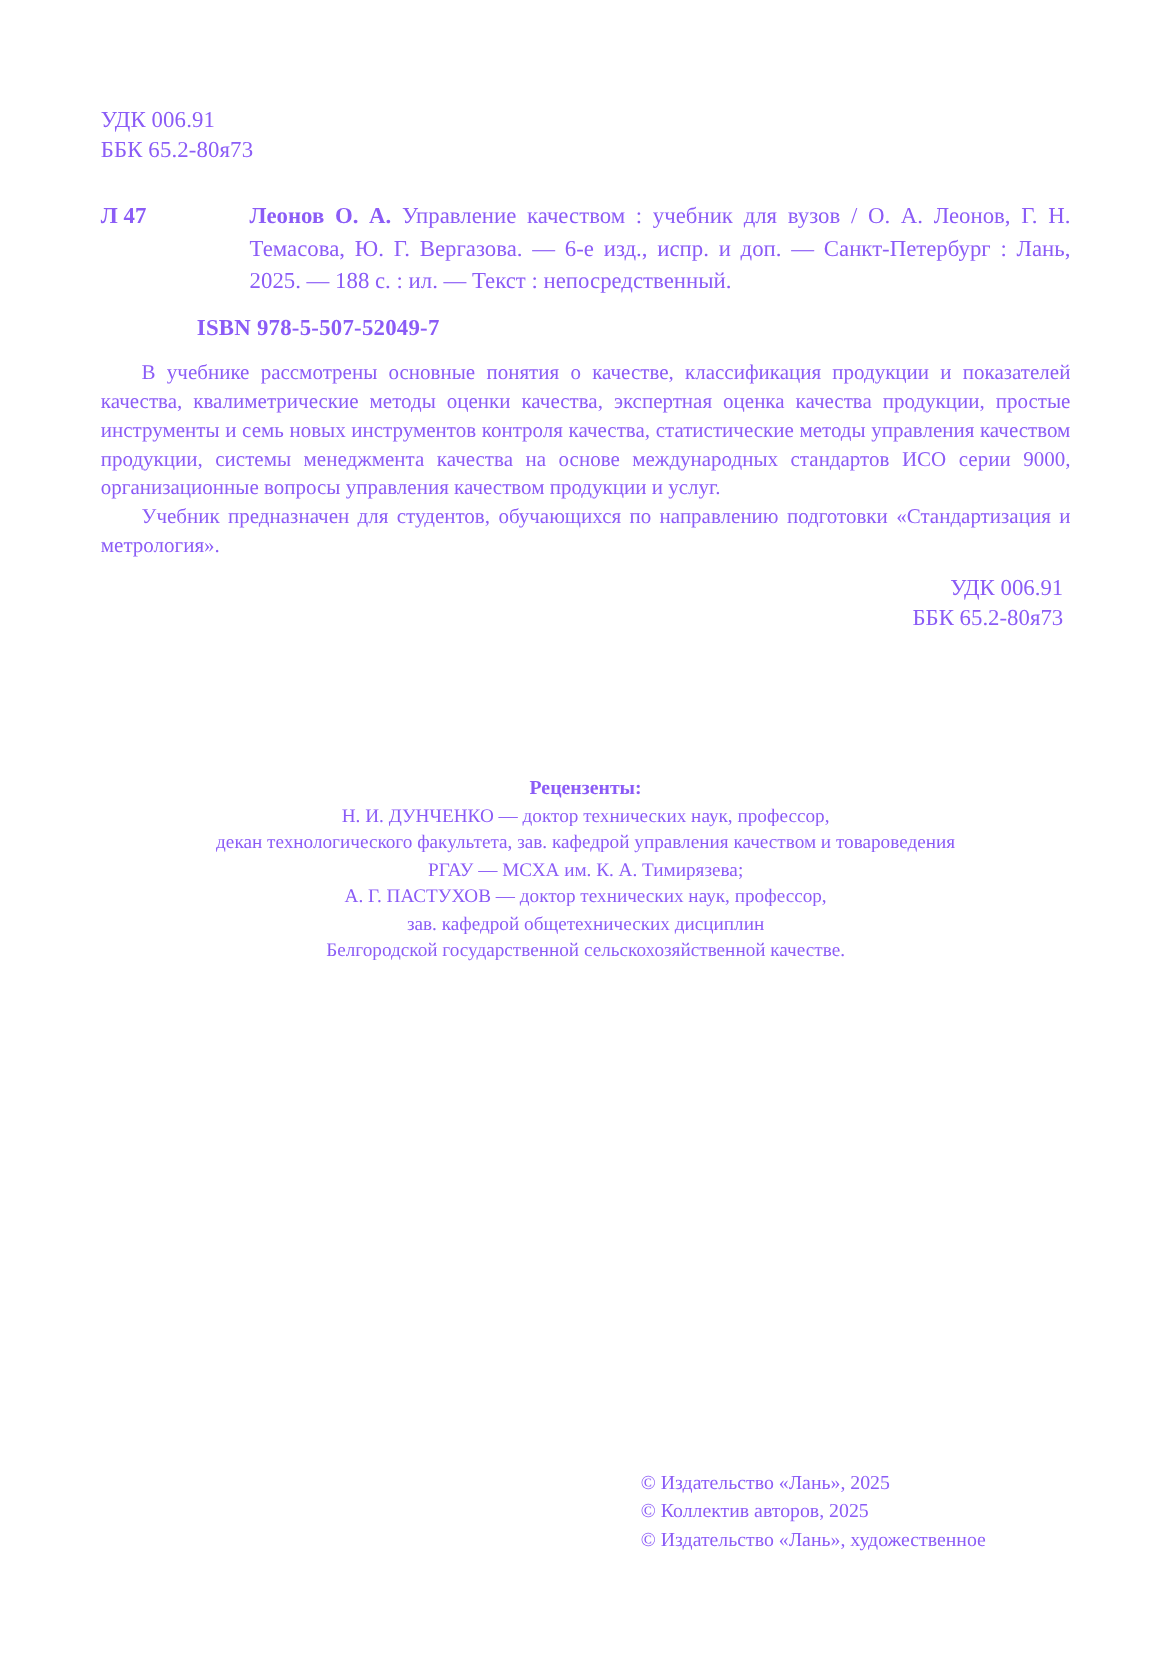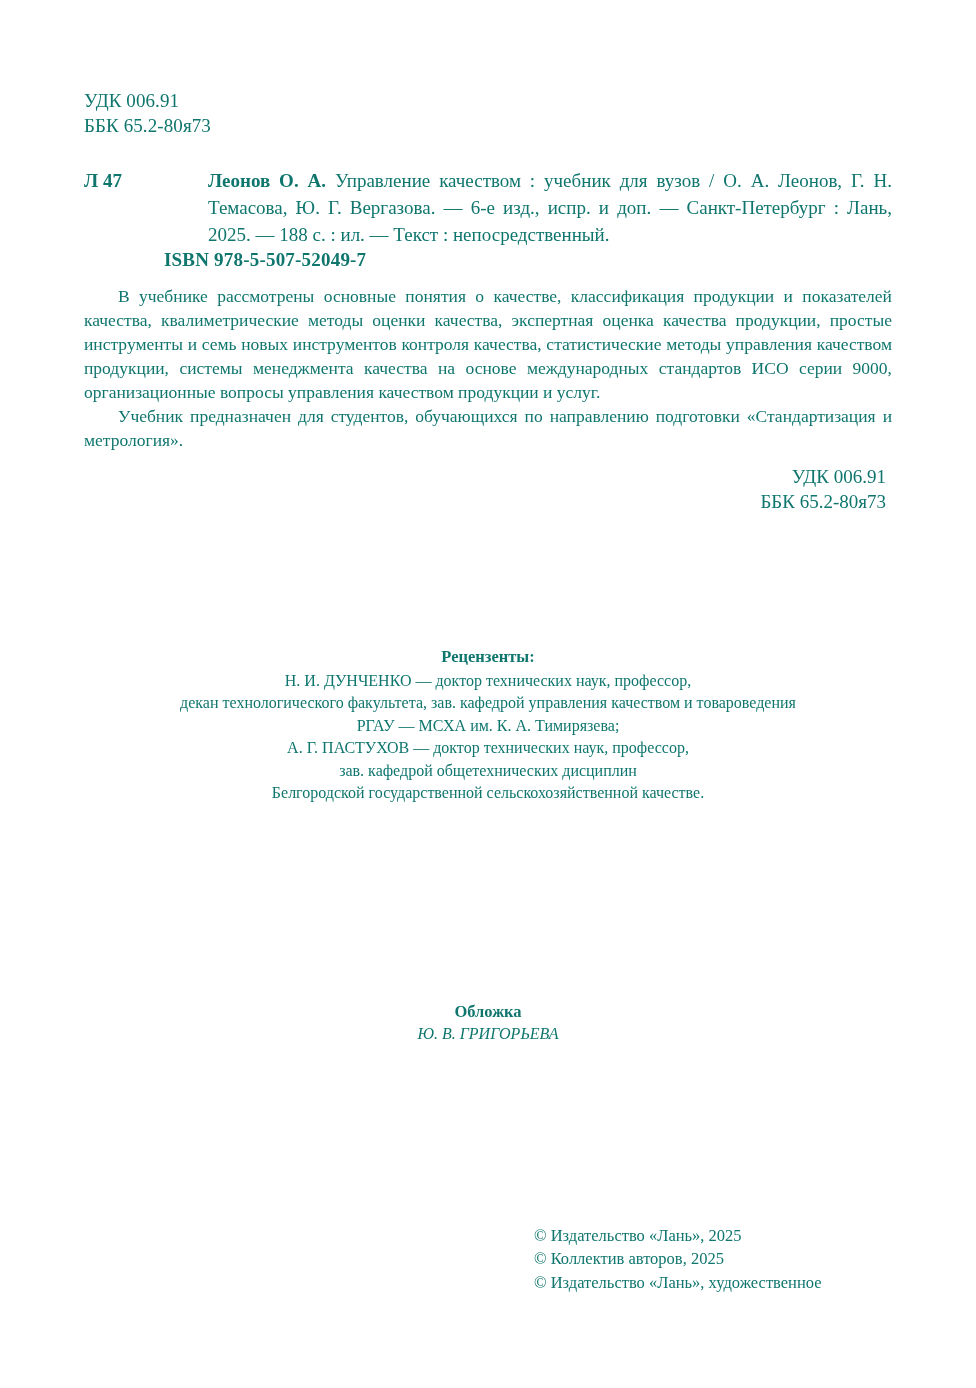--- a/index.html
+++ b/index.html
@@ -6,21 +6,21 @@
     margin: 0;
     padding: 0;
     background: #ffffff;
   }
   .page {
     position: relative;
     width: 976px;
     height: 1388px;
     background: #ffffff;
     font-family: "Liberation Serif", "DejaVu Serif", serif;
-    color: #0f766e;
+    color: #8b5cf6;
     overflow: hidden;
   }
   .content {
     position: absolute;
     left: 84px;
     top: 88px;
     width: 808px;
   }
 
   
@@ -48,21 +48,21 @@
   .record-body {
     flex: 1 1 auto;
     font-size: 19px;
     line-height: 1.42;
     text-align: justify;
     text-justify: inter-word;
   }
   .record-body .author { font-weight: bold; }
 
   .isbn {
-    margin-top: 0;
+    margin-top: 14px;
     margin-left: 80px;
     font-weight: bold;
     font-size: 19px;
     letter-spacing: 0.2px;
   }
 
   .annotation {
     margin-top: 13px;
     font-size: 17.5px;
     line-height: 1.375;
@@ -152,24 +152,20 @@
   <div class="reviewers">
     <div class="heading">Рецензенты:</div>
     <div><span class="name">Н. И. ДУНЧЕНКО</span><span> — доктор технических наук, профессор,</span></div>
     <div>декан технологического факультета, зав. кафедрой управления качеством и товароведения</div>
     <div>РГАУ — МСХА им. К. А. Тимирязева;</div>
     <div><span class="name">А. Г. ПАСТУХОВ</span><span> — доктор технических наук, профессор,</span></div>
     <div>зав. кафедрой общетехнических дисциплин</div>
     <div>Белгородской государственной сельскохозяйственной качестве.</div>
   </div>
 
-  <div class="cover">
-    <div class="heading">Обложка</div>
-    <div class="name">Ю. В. ГРИГОРЬЕВА</div>
-  </div>
 
   <div class="copyright">
     <div>© Издательство «Лань», 2025</div>
     <div>© Коллектив авторов, 2025</div>
     <div>© Издательство «Лань», художественное</div>
   </div>
 
 </div>
 
 </body></html>

